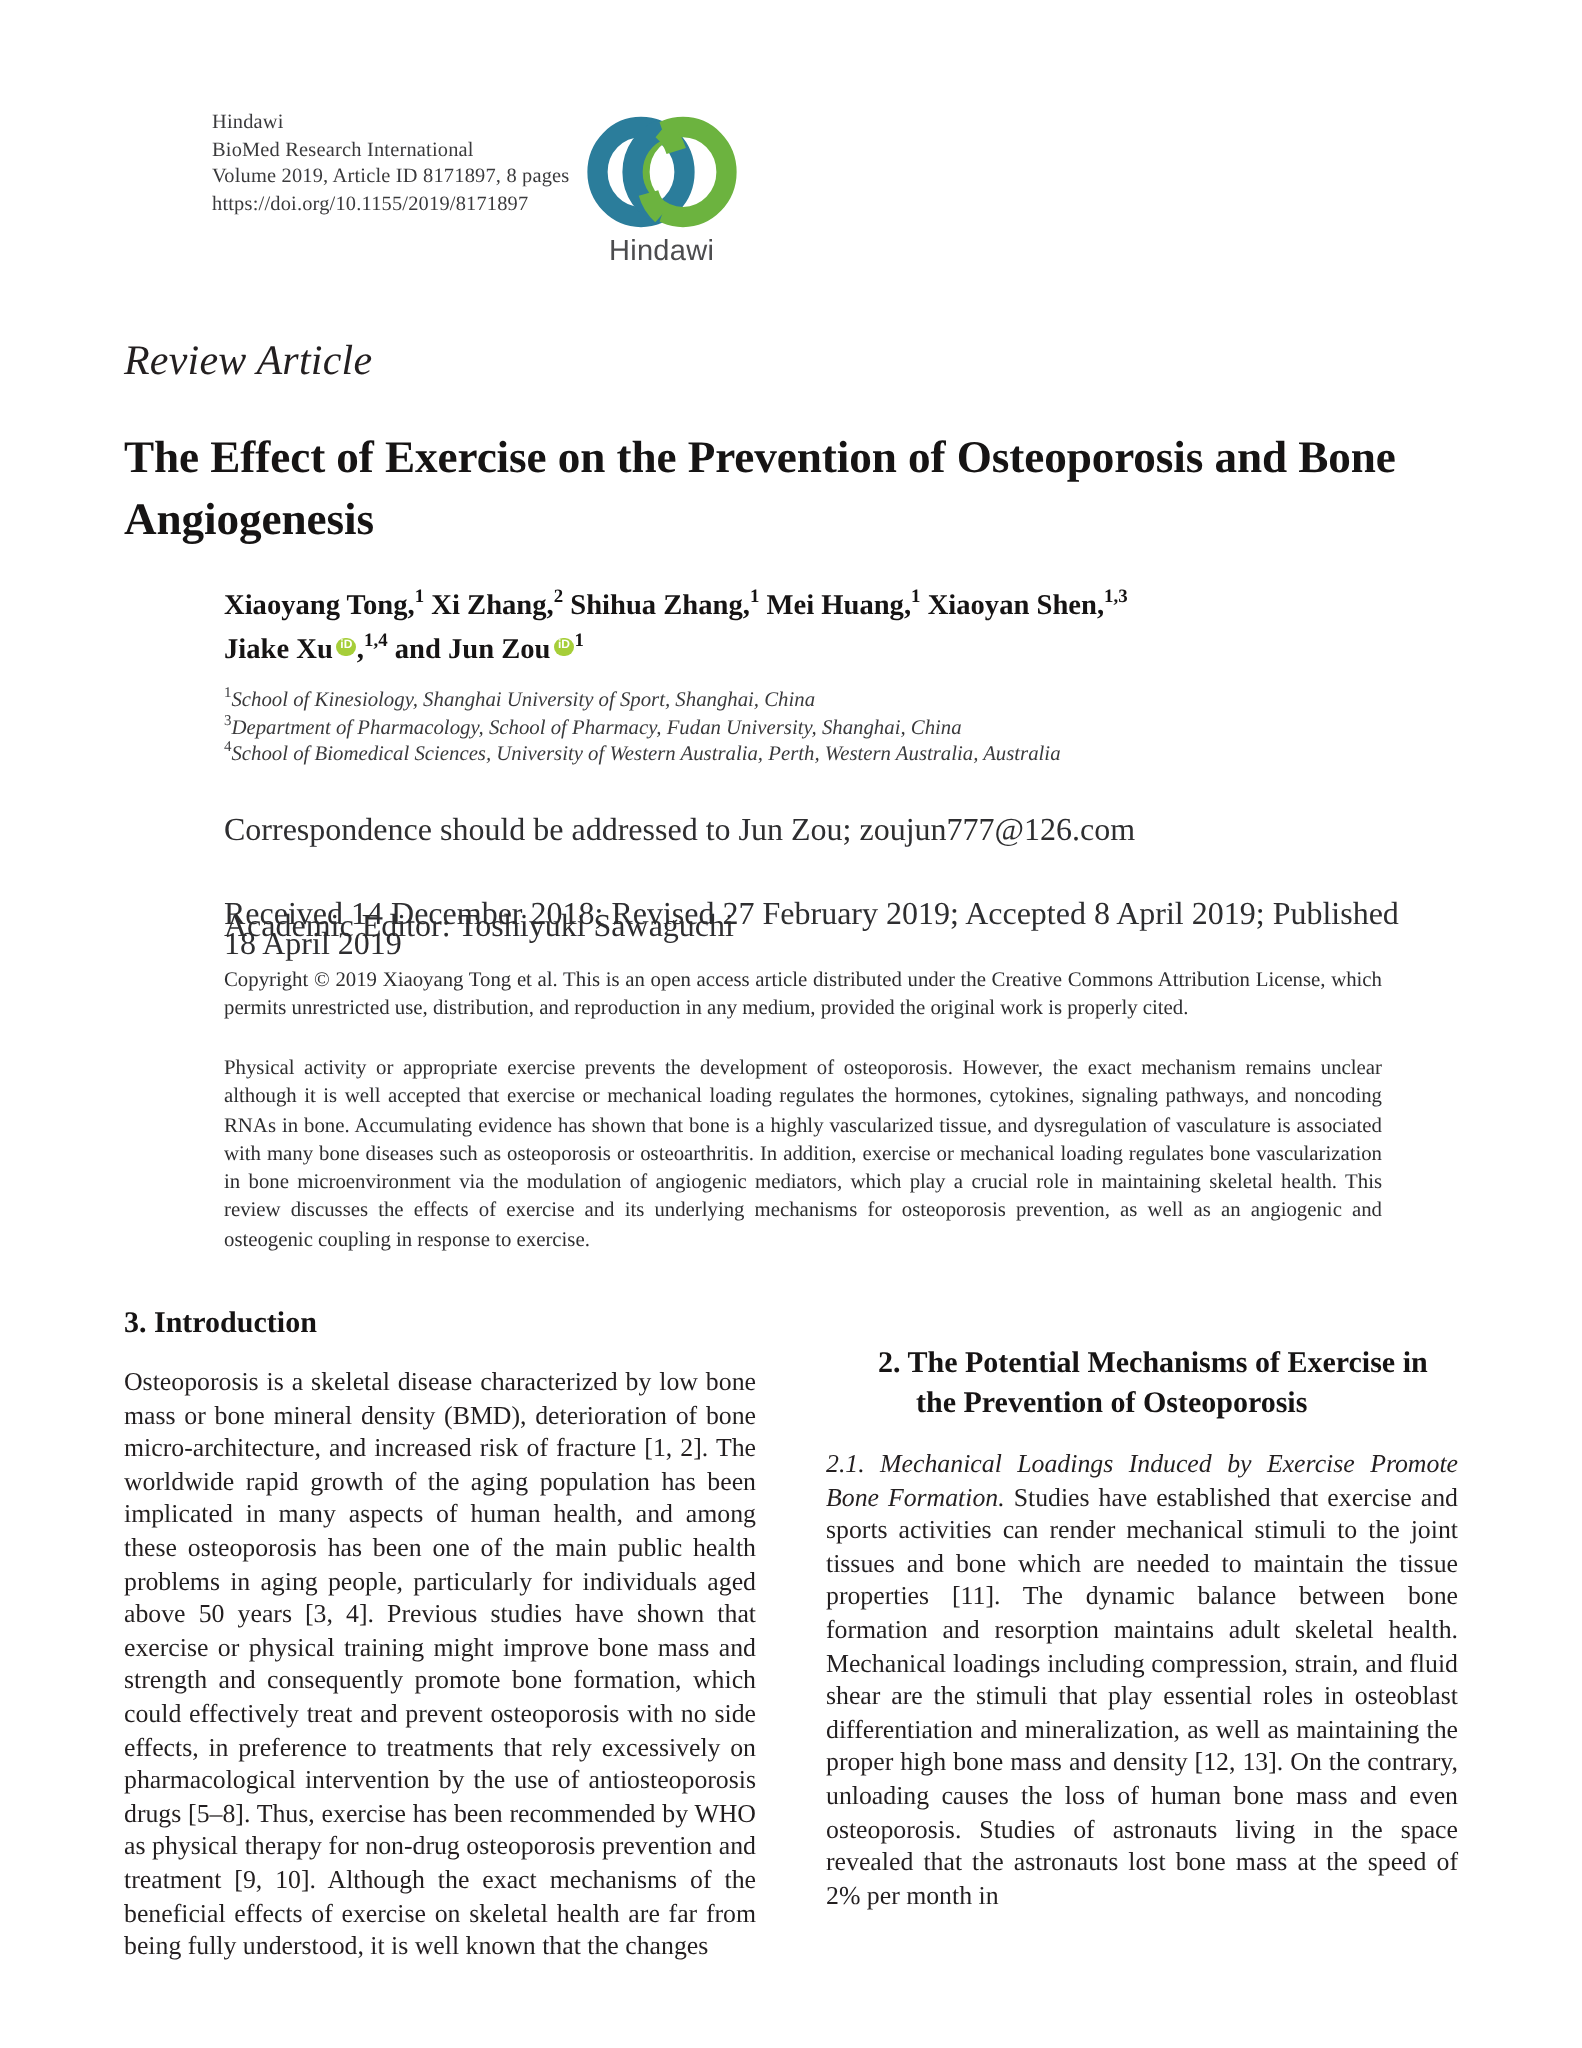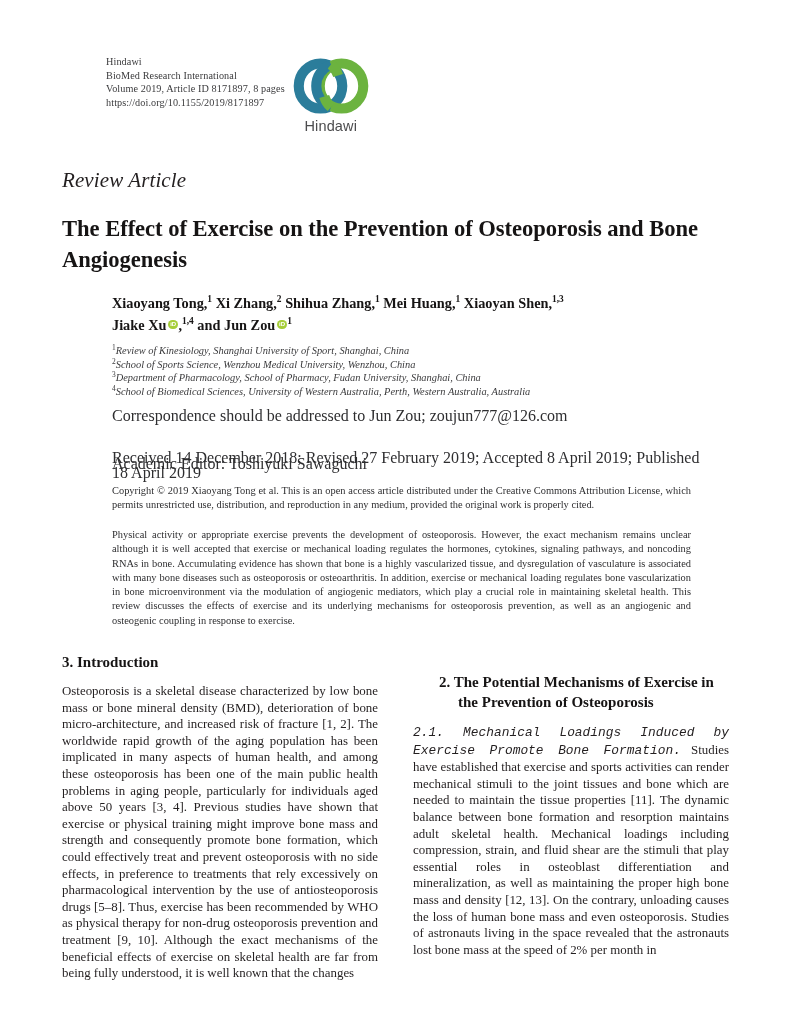--- a/index.html
+++ b/index.html
@@ -203,21 +203,20 @@
     font-size: 12.9px;
     line-height: 16.6px;
     text-align: justify;
     color: #231f20;
     margin: 0;
     hyphens: auto;
   }
   .subsec-title {
     font-style: italic;
     font-weight: normal;
-    font-family: Liberation Mono, monospace;
   }
 </style>
 </head>
 <body>
 
 <div class="page">
 
   <div class="masthead">
     <div class="journal-info">
       <div>Hindawi</div>
@@ -242,22 +241,21 @@
 
   <div class="article-type">Review Article</div>
   <h1 class="article-title">The Effect of Exercise on the Prevention of Osteoporosis and Bone Angiogenesis</h1>
 
   <div class="authors">
     <span><span>Xiaoyang Tong,</span><sup>1</sup> <span>Xi Zhang,</span><sup>2</sup> <span>Shihua Zhang,</span><sup>1</sup> <span>Mei Huang,</span><sup>1</sup> <span>Xiaoyan Shen,</span><sup>1,3</sup></span><br>
     <span><span>Jiake Xu</span><span class="orcid"></span>,<sup>1,4</sup> <span>and Jun Zou</span><span class="orcid"></span><sup>1</sup></span>
   </div>
 
   <div class="affiliations">
-      <div><sup>1</sup><span>Review of Kinesiology, Shanghai University of Sport, Shanghai, China</span></div>
-      <div><sup>2</sup><span>School of Sports Science, Wenzhou Medical University, Wenzhou, China</span></div>
+      <div><sup>1</sup><span>School of Kinesiology, Shanghai University of Sport, Shanghai, China</span></div>
       <div><sup>3</sup><span>Department of Pharmacology, School of Pharmacy, Fudan University, Shanghai, China</span></div>
       <div><sup>4</sup><span>School of Biomedical Sciences, University of Western Australia, Perth, Western Australia, Australia</span></div>
     </div>
 
   <div class="meta meta-correspondence">Correspondence should be addressed to Jun Zou; zoujun777@126.com</div>
   <div class="meta meta-dates">Received 14 December 2018; Revised 27 February 2019; Accepted 8 April 2019; Published 18 April 2019</div>
   <div class="meta meta-editor">Academic Editor: Toshiyuki Sawaguchi</div>
 
   <div class="copyright">Copyright © 2019 Xiaoyang Tong et al. This is an open access article distributed under the Creative Commons Attribution License, which permits unrestricted use, distribution, and reproduction in any medium, provided the original work is properly cited.</div>
 

